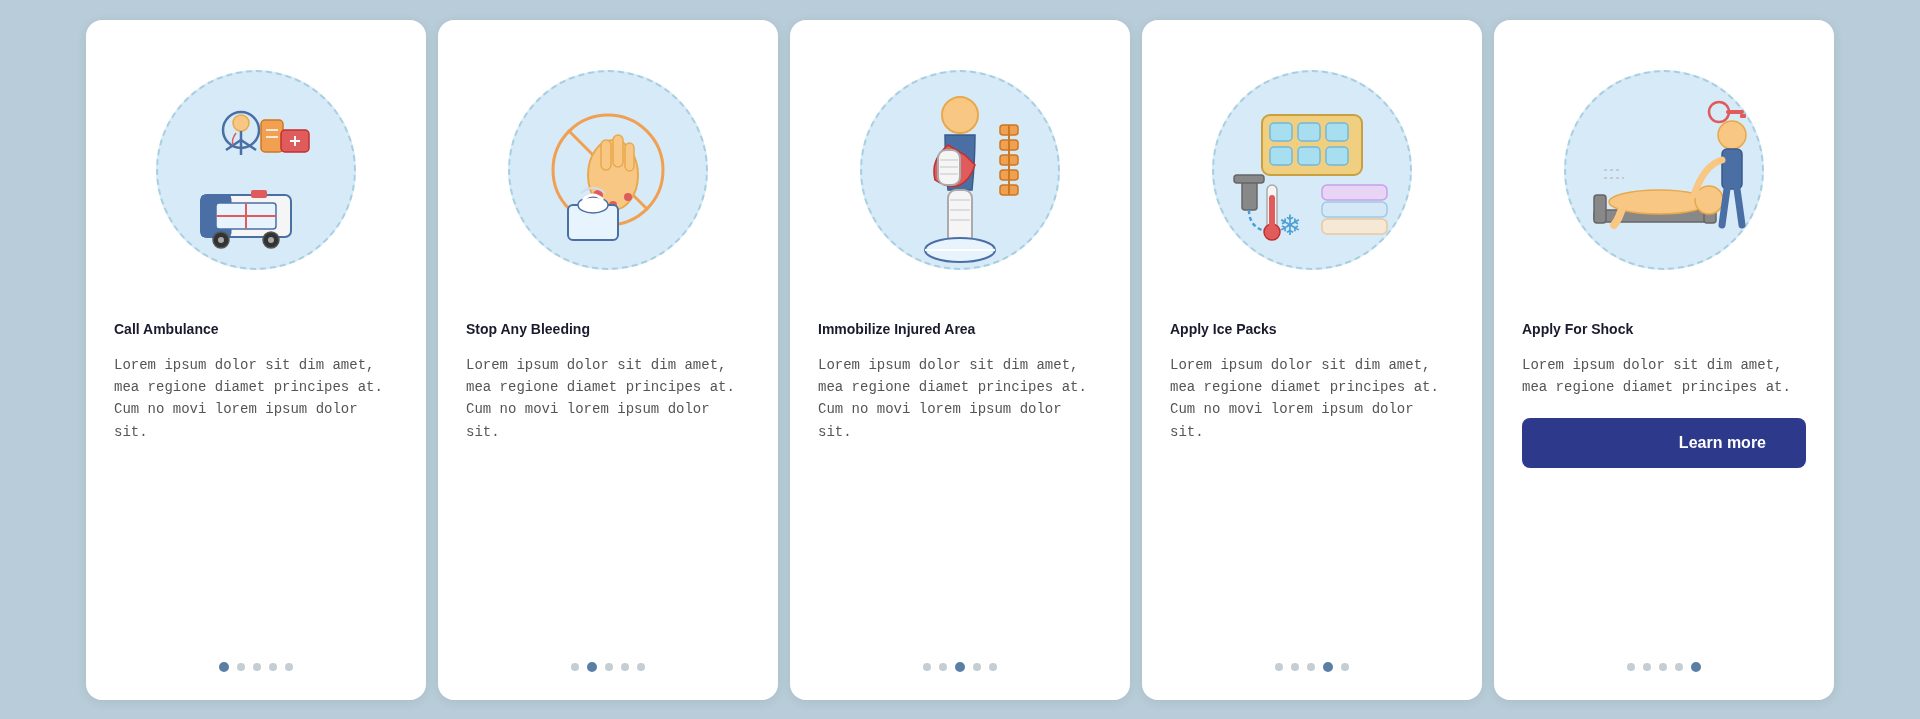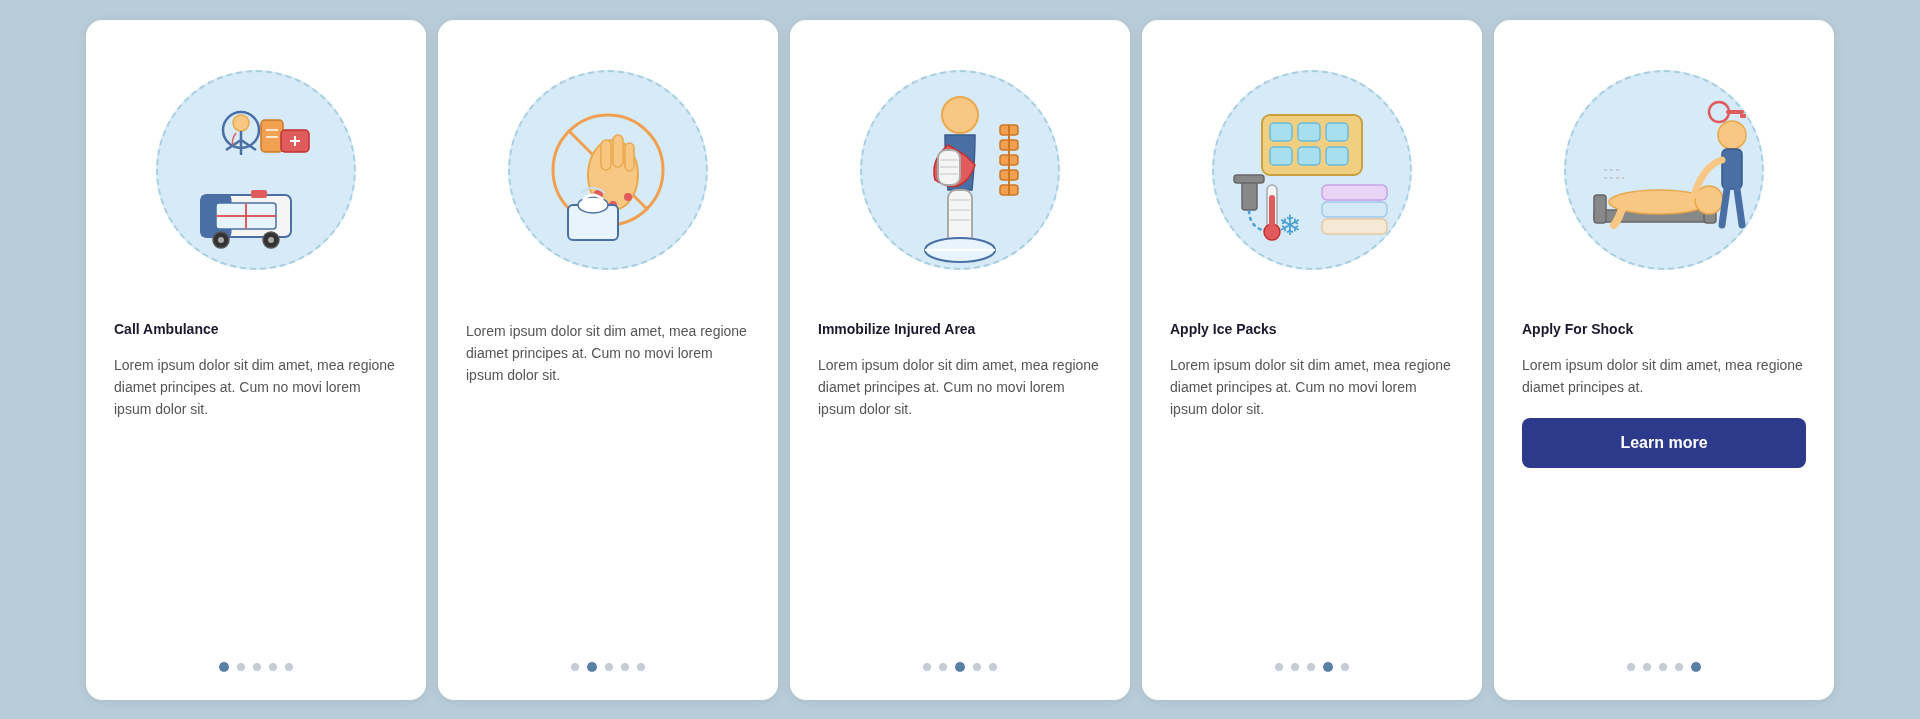--- a/index.html
+++ b/index.html
@@ -83,20 +83,21 @@
     .card-title.center {
       text-align: left;
       width: 100%;
     }
 
     .card-text {
       font-size: 14px;
       color: #555;
       line-height: 1.6;
       margin-bottom: 20px;
+      font-family: Liberation Mono, monospace;
     }
 
     .dots-container {
       display: flex;
       gap: 8px;
       align-items: center;
       justify-content: center;
       width: 100%;
       margin-top: auto;
     }
@@ -118,21 +119,21 @@
       background-color: #2d3a8c;
       color: #ffffff;
       border: none;
       border-radius: 8px;
       padding: 16px 40px;
       font-size: 16px;
       font-weight: 600;
       cursor: pointer;
       width: 100%;
       margin-bottom: 16px;
-      text-align: center;
+      text-align: right;
     }
 
     
     svg {
       overflow: visible;
     }
 
     
     .card:nth-child(1) .dot:nth-child(1) { background-color: #5a7fa5; }
     .card:nth-child(2) .dot:nth-child(2) { background-color: #5a7fa5; }
@@ -212,20 +213,21 @@
 
           <rect x="55" y="130" width="50" height="35" rx="5" fill="#e8f4fd" stroke="#4a6fa5" stroke-width="2"></rect>
           <ellipse cx="80" cy="130" rx="15" ry="8" fill="#fff" stroke="#4a6fa5" stroke-width="1.5"></ellipse>
 
           <path d="M70 125 Q80 115 90 125" fill="none" stroke="#fff" stroke-width="3"></path>
           <path d="M68 118 Q80 108 92 118" fill="none" stroke="#cde" stroke-width="2"></path>
         </svg>
       </div>
     </div>
     <div class="card-content">
+      <div class="card-title">Stop Any Bleeding</div>
       <div class="card-text">Lorem ipsum dolor sit dim amet, mea regione diamet principes at. Cum no movi lorem ipsum dolor sit.</div>
       <div class="dots-container">
         <span class="dot"></span>
         <span class="dot active"></span>
         <span class="dot"></span>
         <span class="dot"></span>
         <span class="dot"></span>
       </div>
     </div>
   </div>

